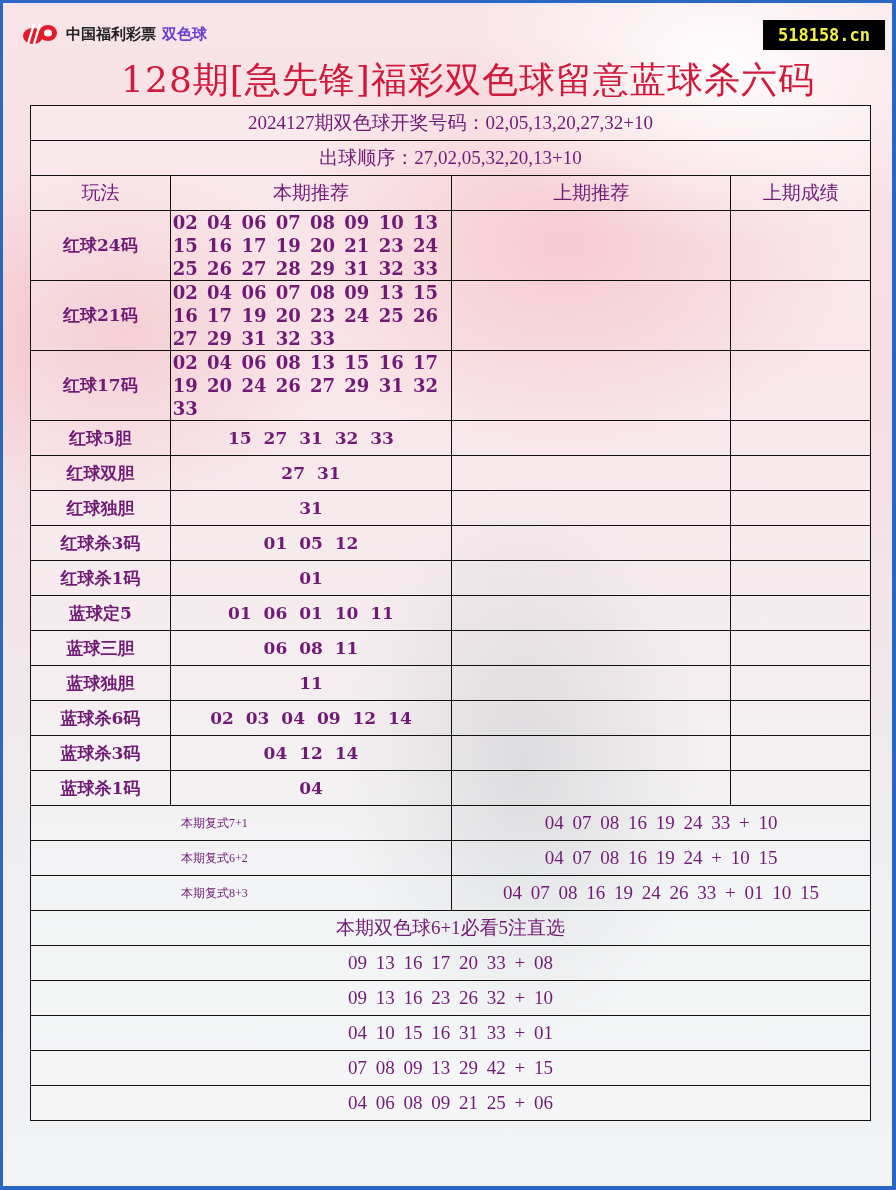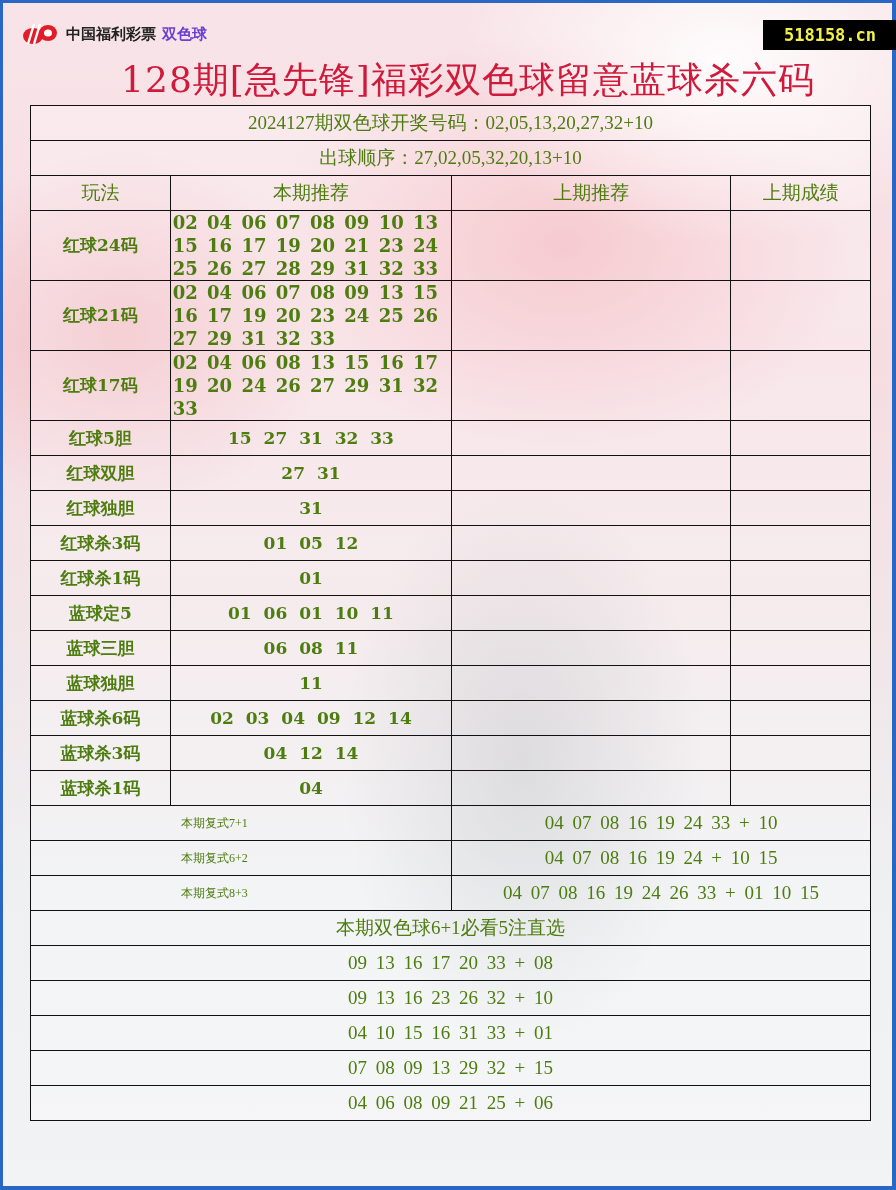--- a/index.html
+++ b/index.html
@@ -16,33 +16,33 @@
       radial-gradient(ellipse 420px 300px at 560px 240px, rgba(240,150,160,0.55), rgba(240,150,160,0) 70%),
       radial-gradient(ellipse 300px 260px at 120px 330px, rgba(235,150,160,0.45), rgba(235,150,160,0) 70%),
       radial-gradient(ellipse 260px 400px at 520px 760px, rgba(150,155,160,0.35), rgba(150,155,160,0) 70%),
       linear-gradient(180deg, #f8e4e8 0%, #f6dde2 30%, #f1e6e9 55%, #eef0f2 75%, #f2f3f4 100%);
   }
   .logo { position:absolute; left:20px; top:22px; display:flex; align-items:center; gap:6px; }
   .logo-mark { width:40px; height:24px; }
   .logo-text { font-family:"DejaVu Sans","Liberation Sans",sans-serif; font-weight:bold; font-size:15px; color:#222; letter-spacing:0px; }
   .logo-ssq { font-family:"DejaVu Sans","Liberation Sans",sans-serif; font-weight:bold; font-size:15px; color:#6b3fd0; }
   .site-badge {
-    position:absolute; left:763px; top:20px; width:134px; height:30px; background:#000;
+    position:absolute; left:763px; top:20px; width:122px; height:30px; background:#000;
     color:#f2f04a; font-family:"DejaVu Sans Mono","Liberation Mono",monospace; font-size:17px; font-weight:bold;
     display:flex; align-items:center; justify-content:center;
   }
   .page-title {
     position:absolute; left:0; top:56px; width:896px; text-align:center;
     font-family:"DejaVu Serif","Liberation Serif",serif; font-size:36px; color:#d01a3c; letter-spacing:1px;
     line-height:48px;
     margin-left:20px;
   }
   table.main {
     position:absolute; left:30px; top:105px; width:841px; border-collapse:collapse;
-    font-family:"DejaVu Serif","Liberation Serif",serif; font-size:17px; color:#4d7c0f;
+    font-family:"DejaVu Serif","Liberation Serif",serif; font-size:17px; color:#701a75;
   }
   table.main td {
     border:1.5px solid #111; padding:0; text-align:center; vertical-align:middle;
     background:rgba(255,255,255,0.28);
   }
   td.lbl { font-weight:bold; width:139px; }
   td.cur { width:279px; }
   td.prev { width:279px; }
   td.res { width:139px; }
   .multi { text-align:left !important; font-weight:bold; font-size:18px; line-height:23px; padding-left:2px !important; word-spacing:3px; }
@@ -192,19 +192,19 @@
   <tr class="r35">
     <td colspan="4" class="narrow">09 13 16 17 20 33 + 08</td>
   </tr>
   <tr class="r35">
     <td colspan="4" class="narrow">09 13 16 23 26 32 + 10</td>
   </tr>
   <tr class="r35">
     <td colspan="4" class="narrow">04 10 15 16 31 33 + 01</td>
   </tr>
   <tr class="r35">
-    <td colspan="4" class="narrow">07 08 09 13 29 32 + 15</td>
+    <td colspan="4" class="narrow">07 08 09 13 29 42 + 15</td>
   </tr>
   <tr class="r35">
     <td colspan="4" class="narrow">04 06 08 09 21 25 + 06</td>
   </tr>
 </tbody>
   </table>
 
 </body></html>

